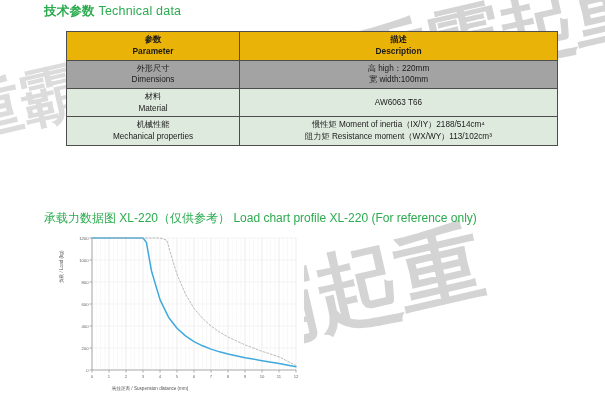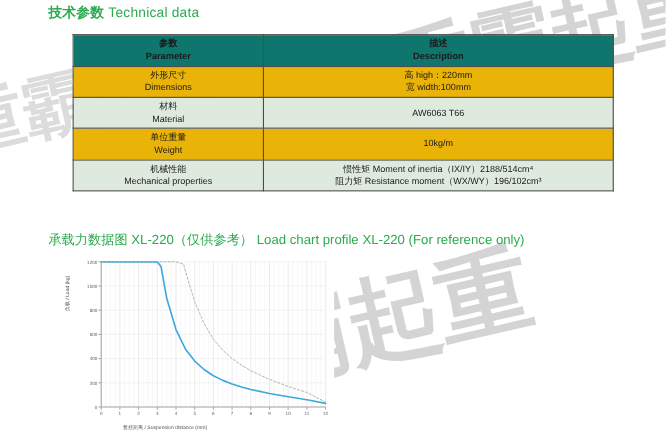--- a/index.html
+++ b/index.html
@@ -46,23 +46,23 @@
     border:1.1px solid #4d4d4d;
     text-align:center;
     vertical-align:middle;
     padding:2px 2px;
     font-size:8.2px;
     color:#1a1a1a;
     line-height:1.42;
   }
   td.col-a{width:168px;}
   td.col-b{width:313px;}
-  tr.hdr td{background:#0f766e;font-weight:bold;font-size:8.4px;}
+  tr.hdr td{background:#eab308;font-weight:bold;font-size:8.4px;}
   tr.alt td{background:#dfeade;}
-  tr.plain td{background:#eab308;}
+  tr.plain td{background:#a3a3a3;}
   .cn{display:block;}
   .en2{display:block;}
 
   
   .chart-title{
     position:absolute;left:44px;top:210px;
     font-size:12px;font-weight:normal;color:#2bab4f;
     white-space:nowrap;z-index:10;
   }
   .chart-box{
@@ -123,38 +123,29 @@
         <tr class="alt">
           <td class="col-a">
             <span class="cn">材料</span>
             <span class="en2">Material</span>
           </td>
           <td class="col-b">
             <span class="cn">AW6063 T66</span>
           </td>
         </tr>
 
-        <tr class="plain">
-          <td class="col-a">
-            <span class="cn">单位重量</span>
-            <span class="en2">Weight</span>
-          </td>
-          <td class="col-b">
-            <span class="cn">10kg/m</span>
-          </td>
-        </tr>
 
         <tr class="alt">
           <td class="col-a">
             <span class="cn">机械性能</span>
             <span class="en2">Mechanical properties</span>
           </td>
           <td class="col-b">
             <span class="cn">惯性矩 Moment of inertia（IX/IY）2188/514cm⁴</span>
-            <span class="en2">阻力矩 Resistance moment（WX/WY）196/102cm³</span>
+            <span class="en2">阻力矩 Resistance moment（WX/WY）113/102cm³</span>
           </td>
         </tr>
       </tbody>
     </table>
   </div>
 
   <div class="chart-title">
     <span>承载力数据图 XL-220（仅供参考）</span>
     <span>Load chart profile XL-220 (For reference only)</span>
   </div>

